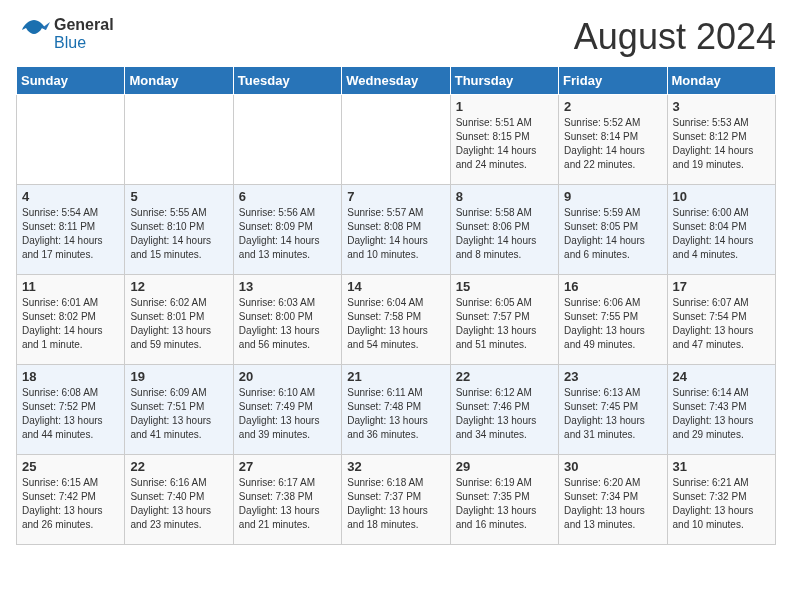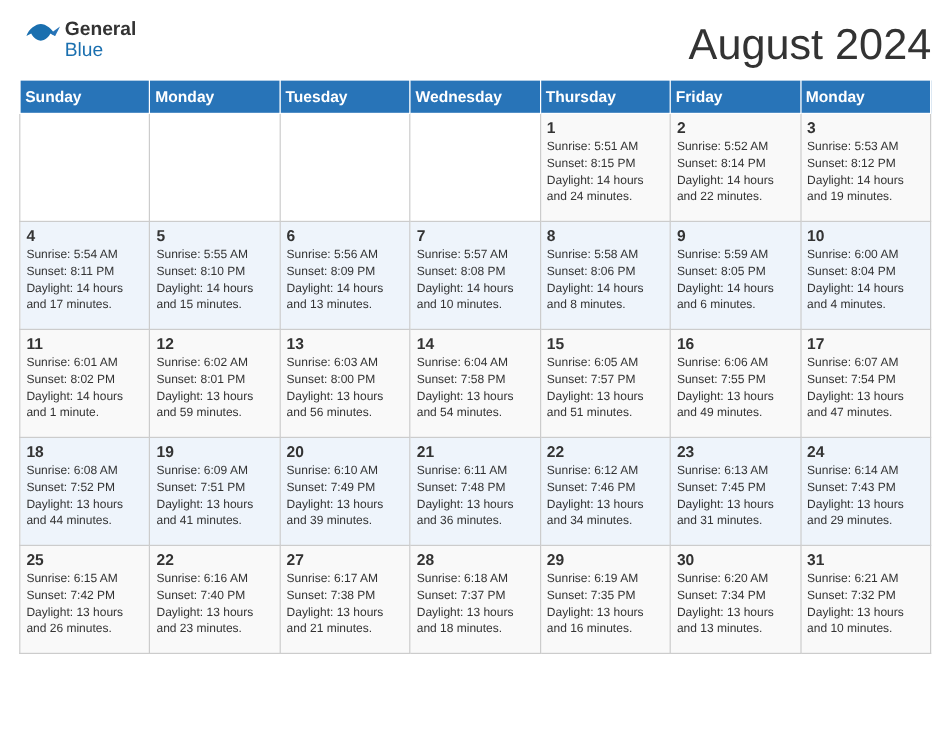--- a/index.html
+++ b/index.html
@@ -228,21 +228,21 @@
           </td>
           <td>
             <span class="day-num">22</span>
             <div class="day-info">Sunrise: 6:16 AM<br>Sunset: 7:40 PM<br>Daylight: 13 hours<br>and 23 minutes.</div>
           </td>
           <td>
             <span class="day-num">27</span>
             <div class="day-info">Sunrise: 6:17 AM<br>Sunset: 7:38 PM<br>Daylight: 13 hours<br>and 21 minutes.</div>
           </td>
           <td>
-            <span class="day-num">28</span>
+            <span class="day-num">32</span>
             <div class="day-info">Sunrise: 6:18 AM<br>Sunset: 7:37 PM<br>Daylight: 13 hours<br>and 18 minutes.</div>
           </td>
           <td>
             <span class="day-num">29</span>
             <div class="day-info">Sunrise: 6:19 AM<br>Sunset: 7:35 PM<br>Daylight: 13 hours<br>and 16 minutes.</div>
           </td>
           <td>
             <span class="day-num">30</span>
             <div class="day-info">Sunrise: 6:20 AM<br>Sunset: 7:34 PM<br>Daylight: 13 hours<br>and 13 minutes.</div>
           </td>

